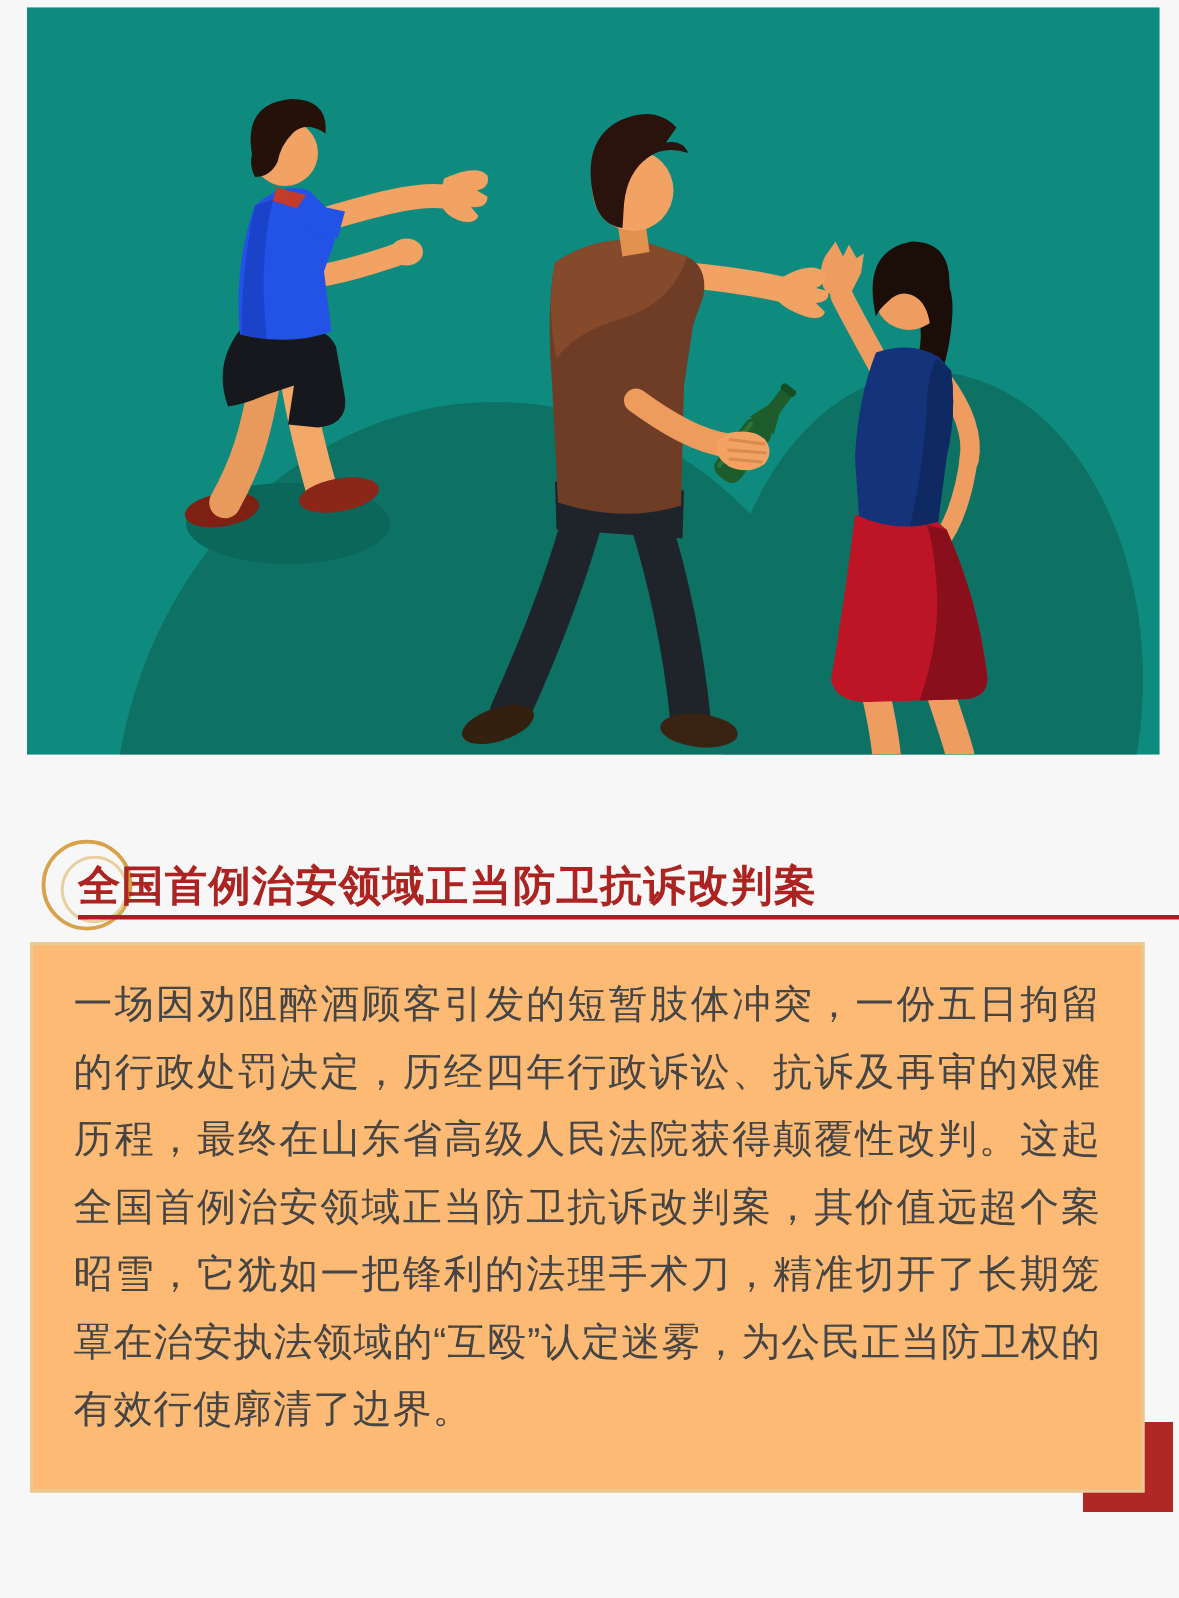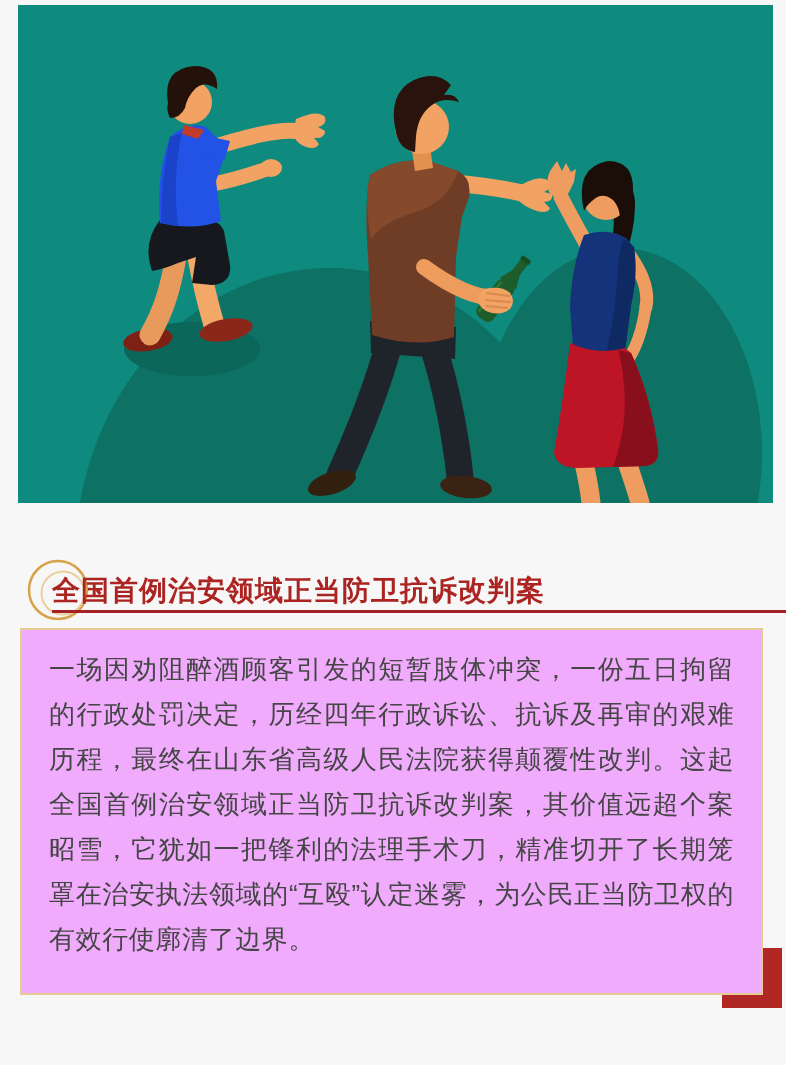--- a/index.html
+++ b/index.html
@@ -33,21 +33,21 @@
     background:#a32025;
   }
 
   
   .corner-accent{
     position:absolute;left:722px;top:948px;width:60px;height:60px;
     background:#b12724;z-index:1;
   }
   .article-box{
     position:absolute;left:20px;top:628px;width:743px;height:367px;
-    box-sizing:border-box;background:#f0abfc;
+    box-sizing:border-box;background:#fdba74;
     border:2px solid #e8ca94;z-index:2;
     padding:17px 27px 22px 27px;
   }
   .article-box p{
     margin:0;
     font-size:26px;line-height:45px;letter-spacing:0.6px;
     color:#454545;text-align:justify;
   }
 </style>
 </head>

